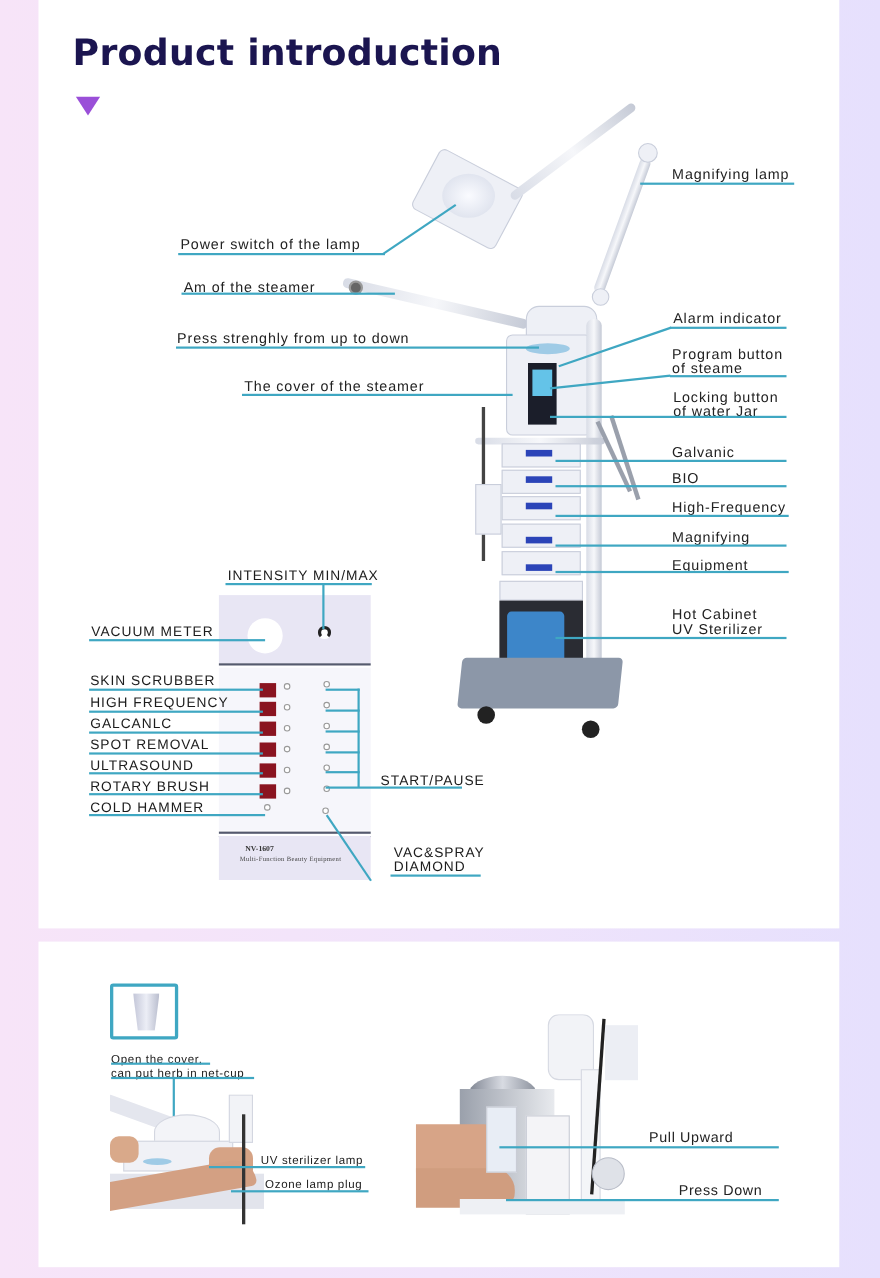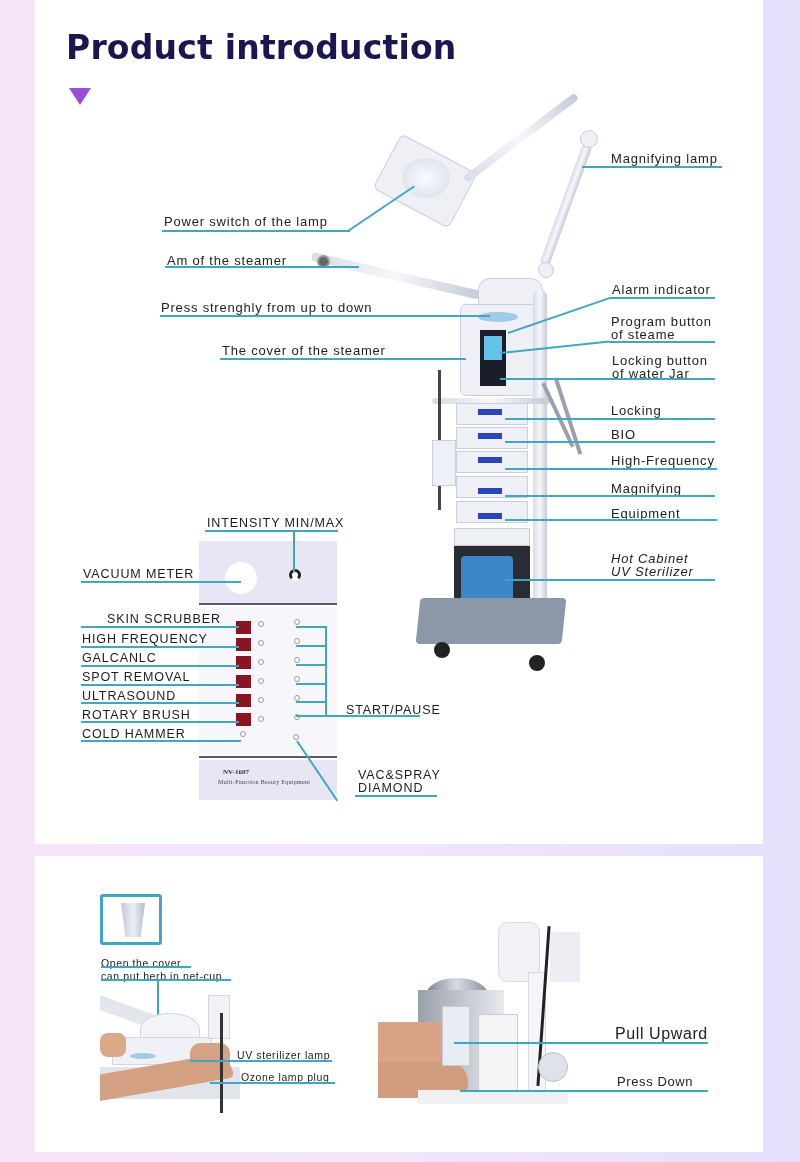--- a/index.html
+++ b/index.html
@@ -166,36 +166,36 @@
 </div>
 <div class="line" style="left:609px;top:341px;width:106px;"></div>
 <div class="lead" style="left:500px;top:352px;width:110px;transform:rotate(-6deg);"></div>
 
 <div class="lbl two" style="left:612px;top:354px;">
   <div>Locking button</div>
   <div>of water Jar</div>
 </div>
 <div class="line" style="left:500px;top:378px;width:215px;"></div>
 
-<div class="lbl" style="left:611px;top:404px;">Locking</div>
+<div class="lbl" style="left:611px;top:404px;">Galvanic</div>
 <div class="line" style="left:505px;top:418px;width:210px;"></div>
 
 <div class="lbl" style="left:611px;top:428px;">BIO</div>
 <div class="line" style="left:505px;top:441px;width:210px;"></div>
 
 <div class="lbl" style="left:611px;top:454px;">High-Frequency</div>
 <div class="line" style="left:505px;top:468px;width:212px;"></div>
 
 <div class="lbl" style="left:611px;top:482px;">Magnifying</div>
 <div class="line" style="left:505px;top:495px;width:210px;"></div>
 
 <div class="lbl" style="left:611px;top:507px;">Equipment</div>
 <div class="line" style="left:505px;top:519px;width:212px;"></div>
 
-<div class="lbl two" style="left:611px;top:552px;font-style:italic;">
+<div class="lbl two" style="left:611px;top:552px;">
   <div>Hot Cabinet</div>
   <div>UV Sterilizer</div>
 </div>
 <div class="line" style="left:505px;top:579px;width:210px;"></div>
 
 <div>
   <div class="panel-top"></div>
   <div class="knob" style="left:225px;top:562px;width:32px;height:32px;"></div>
   <div class="knob" style="left:289px;top:569px;width:12px;height:12px;border:3px solid #222;border-bottom-color:transparent;"></div>
   <div class="panel-sep" style="top:603px;"></div>
@@ -227,21 +227,21 @@
   <div class="panel-desc">Multi-Function Beauty Equipment</div>
 </div>
 
 <div class="lbl caps" style="left:207px;top:516px;">INTENSITY MIN/MAX</div>
 <div class="line" style="left:205px;top:530px;width:133px;"></div>
 <div class="vline" style="left:293px;top:530px;height:42px;"></div>
 
 <div class="lbl caps" style="left:83px;top:567px;">VACUUM METER</div>
 <div class="line" style="left:81px;top:581px;width:160px;"></div>
 
-<div class="lbl caps" style="left:82px;top:612px;margin-left:25px;">SKIN SCRUBBER</div>
+<div class="lbl caps" style="left:82px;top:612px;">SKIN SCRUBBER</div>
 <div class="line" style="left:81px;top:626px;width:158px;"></div>
 <div class="lbl caps" style="left:82px;top:632px;">HIGH FREQUENCY</div>
 <div class="line" style="left:81px;top:646px;width:158px;"></div>
 <div class="lbl caps" style="left:82px;top:651px;">GALCANLC</div>
 <div class="line" style="left:81px;top:665px;width:158px;"></div>
 <div class="lbl caps" style="left:82px;top:670px;">SPOT REMOVAL</div>
 <div class="line" style="left:81px;top:684px;width:158px;"></div>
 <div class="lbl caps" style="left:82px;top:689px;">ULTRASOUND</div>
 <div class="line" style="left:81px;top:702px;width:158px;"></div>
 <div class="lbl caps" style="left:82px;top:708px;">ROTARY BRUSH</div>
@@ -300,16 +300,16 @@
   <div style="position:absolute;left:164px;top:4px;width:3px;height:160px;background:#222;transform:rotate(4deg);"></div>
   <div style="position:absolute;left:48px;top:56px;width:62px;height:34px;border-radius:50%;background:linear-gradient(90deg,#7f8592,#d8dbe2,#8a909c);"></div>
   <div style="position:absolute;left:40px;top:68px;width:86px;height:100px;background:linear-gradient(90deg,#9aa0ab,#e8eaee);"></div>
   <div style="position:absolute;left:100px;top:92px;width:40px;height:90px;background:#f4f4f7;border:1px solid #c9ccd5;"></div>
   <div style="position:absolute;left:0;top:100px;width:80px;height:44px;background:#d7a487;border-radius:0 18px 14px 0;"></div>
   <div style="position:absolute;left:0;top:140px;width:90px;height:36px;background:#d09d7f;border-radius:0 20px 14px 0;"></div>
   <div style="position:absolute;left:64px;top:84px;width:28px;height:60px;background:#e8edf5;border:1px solid #c9ccd5;"></div>
   <div style="position:absolute;left:40px;top:168px;width:150px;height:14px;background:#eef0f4;"></div>
   <div style="position:absolute;left:160px;top:130px;width:30px;height:30px;border-radius:50%;background:#dfe2e8;border:1px solid #b9bdc8;"></div>
 </div>
-<div class="lbl" style="left:615px;top:1027px;font-size:16px;letter-spacing:0.6px;">Pull Upward</div>
+<div class="lbl" style="left:590px;top:1027px;font-size:13px;letter-spacing:0.6px;">Pull Upward</div>
 <div class="line" style="left:454px;top:1042px;width:254px;"></div>
 <div class="lbl" style="left:617px;top:1075px;font-size:13px;letter-spacing:0.6px;">Press Down</div>
 <div class="line" style="left:460px;top:1090px;width:248px;"></div>
 
 </body></html>

